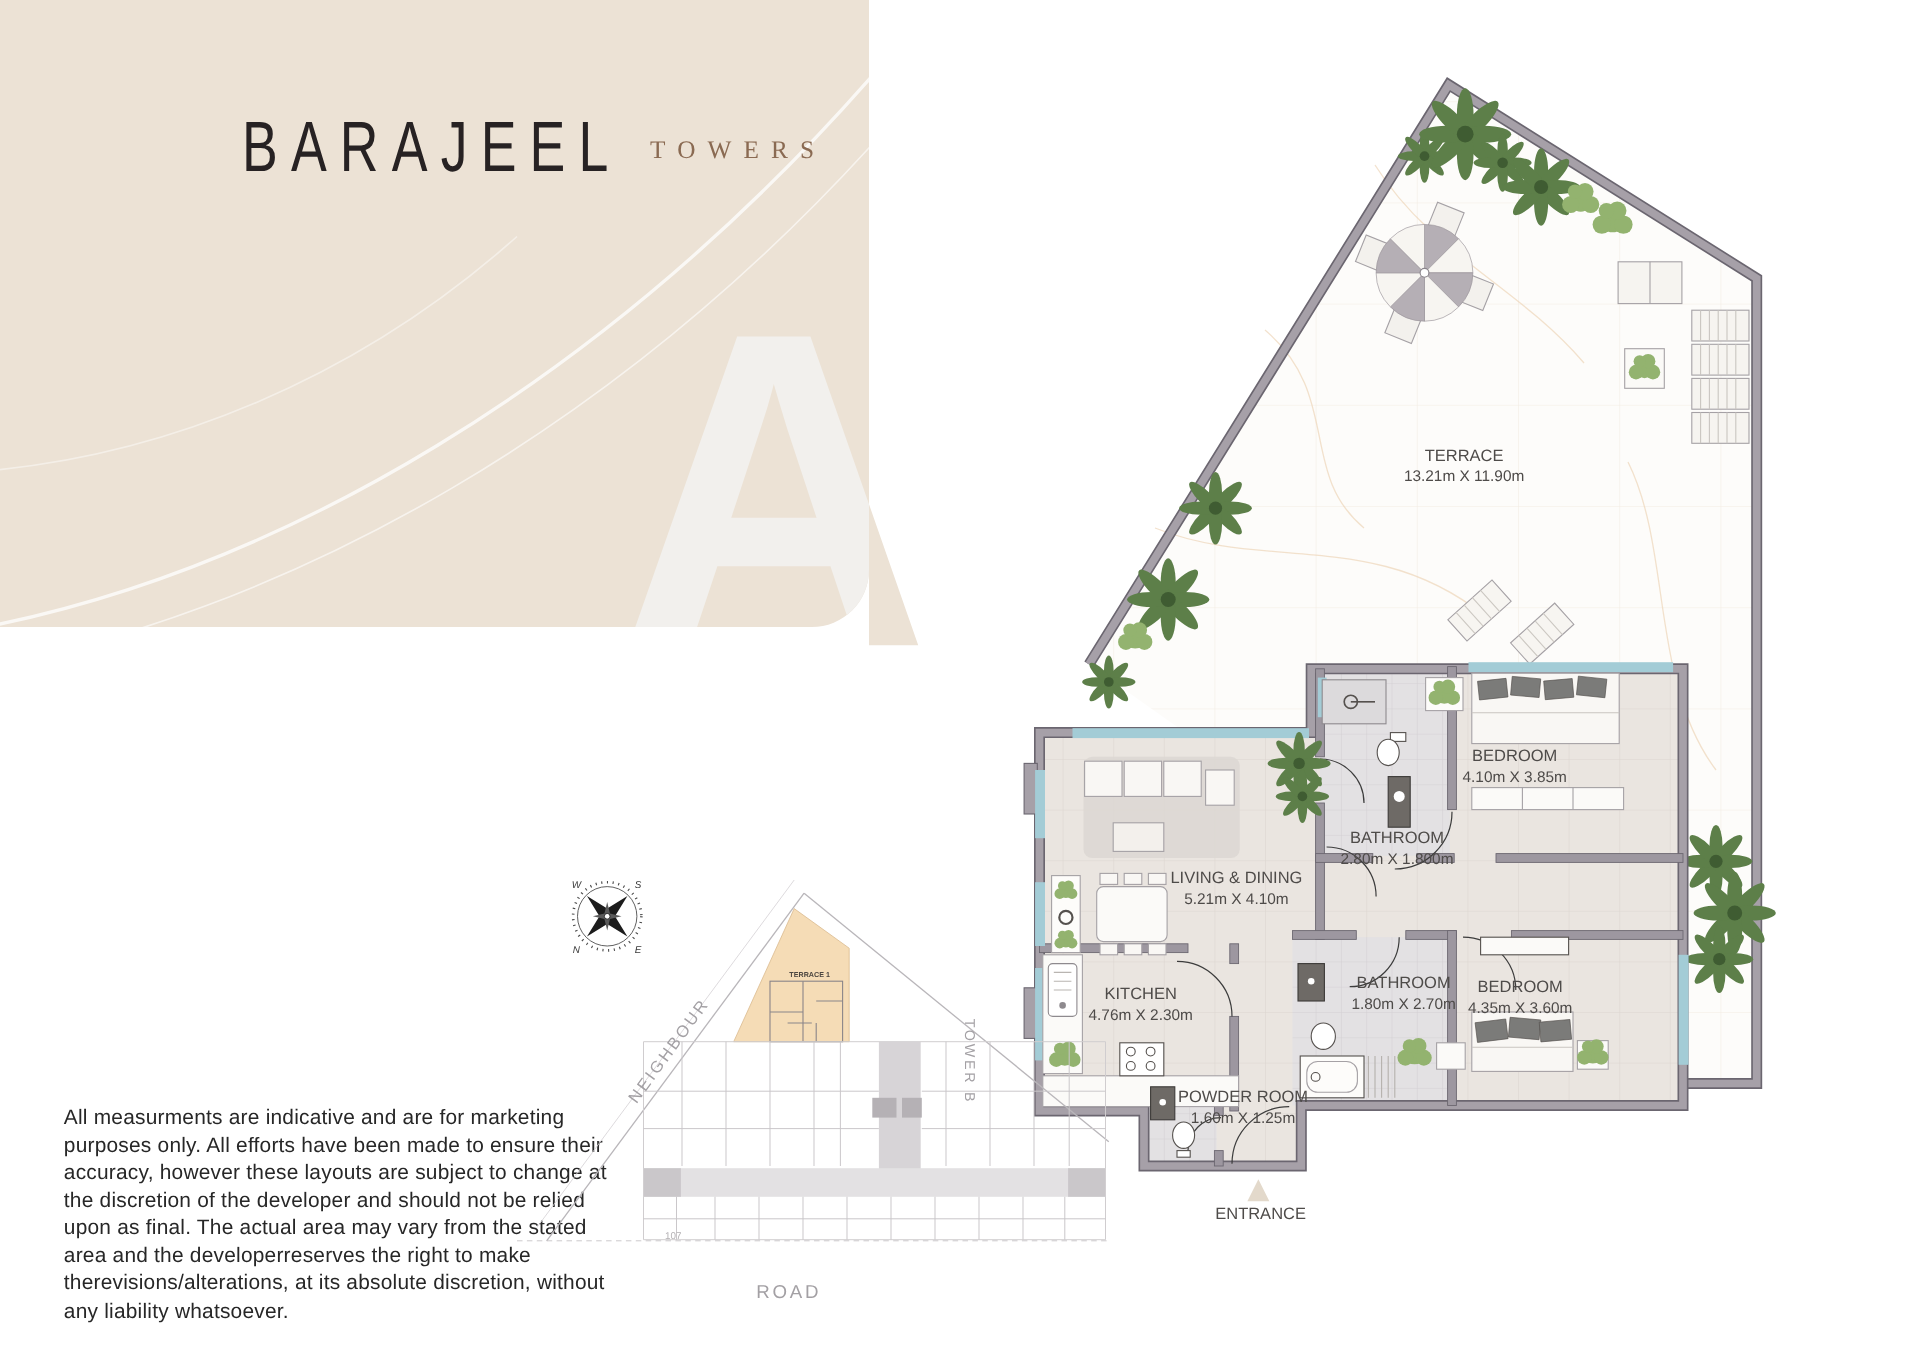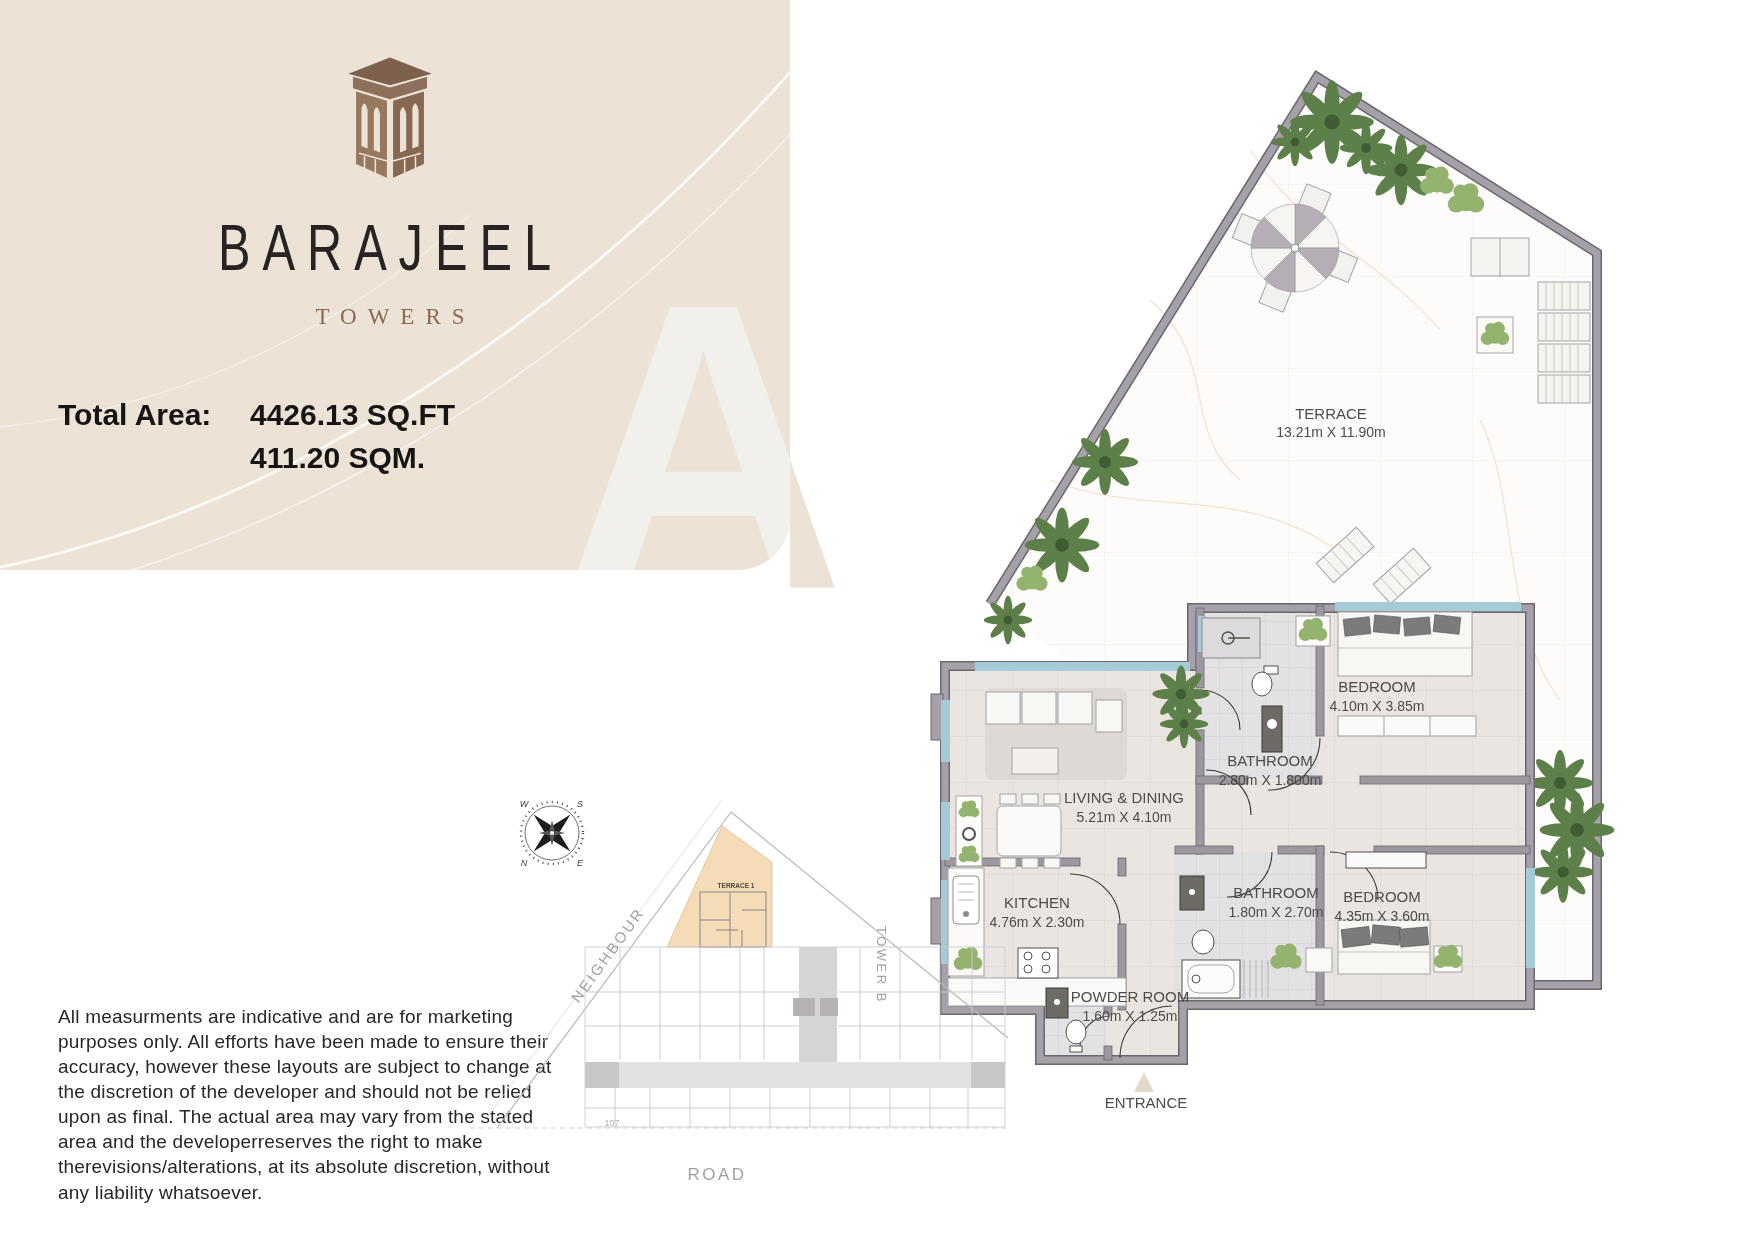--- a/index.html
+++ b/index.html
@@ -9,21 +9,21 @@
   
   .panel{left:0;top:0;width:790px;height:570px;background:#ece2d5;
          border-radius:0 0 52px 0;overflow:hidden;}
   .panel svg{position:absolute;left:0;top:0;}
   .wm{font-family:"Liberation Sans",sans-serif;font-weight:bold;
       font-size:392px;line-height:.78;transform:scaleY(1.04);transform-origin:top left;}
   .wm-in{left:562px;top:288px;color:#f2f0ed;}
   .wm-clip{left:0;top:0;width:1754px;height:1241px;clip-path:inset(0 0 0 790px);pointer-events:none;}
   .wm-out{left:562px;top:288px;color:#ece2d5;}
   
-  .logo{left:205px;top:44px;width:370px;display:flex;flex-direction:column;align-items:center;}
+  .logo{left:205px;top:44px;width:370px;display:flex;flex-direction:row;align-items:center;}
   .logo-name{margin-top:14px;font-size:53px;font-weight:400;color:#272223;
              letter-spacing:13px;transform:scale(.92,1.22);transform-origin:center top;white-space:nowrap;}
   .logo-sub{margin-top:33px;font-family:"Liberation Serif",serif;font-size:23px;color:#8a6a52;
             letter-spacing:11px;text-indent:11px;}
   
   .unit{left:58px;top:376px;}
   .unit-title{font-size:35px;font-weight:bold;letter-spacing:.5px;color:#161414;}
   .unit-sub{font-size:29px;font-weight:400;color:#2b2a29;margin-top:17px;}
   .area{margin-top:22px;display:grid;grid-template-columns:192px auto;row-gap:9px;
         font-size:30px;font-weight:bold;color:#161414;}
@@ -64,26 +64,20 @@
     <path d="M99,70 Q103,56 107,72 L107,119 L99,122 Z" fill="#ece2d5"></path>
     <path d="M83,75 Q87,61 91,77 L91,124 L83,127 Z" fill="#ece2d5"></path>
     <path d="M30,128 L66,138 M74,138 L110,128" stroke="#ece2d5" stroke-width="2" fill="none"></path>
     <path d="M37,132 L37,150 M51,136 L51,155 M89,136 L89,155 M103,132 L103,150" stroke="#ece2d5" stroke-width="2"></path>
   </svg>
   <div class="logo-name">BARAJEEL</div>
   <div class="logo-sub">TOWERS</div>
 </div>
 
 <div class="abs unit">
-  <div class="area">
-    <div>Total Area:</div>
-    <div>4426.13 SQ.FT</div>
-    <div></div>
-    <div>411.20 SQM.</div>
-  </div>
 </div>
 
 <div class="abs disc">
   <div class="disc-body">All measurments are indicative and are for marketing purposes only. All efforts have been made to ensure their accuracy, however these layouts are subject to change at the discretion of the developer and should not be relied upon as final. The actual area may vary from the stated area and the developerreserves the right to make therevisions/alterations, at its absolute discretion, without any liability whatsoever.</div>
 </div>
 
 <svg class="abs" style="left:0;top:0" width="1754" height="1241" viewBox="0 0 1754 1241">
   <defs>
     <pattern id="tile" width="46" height="46" patternUnits="userSpaceOnUse">
       <rect width="46" height="46" fill="#eae5e0"></rect>

